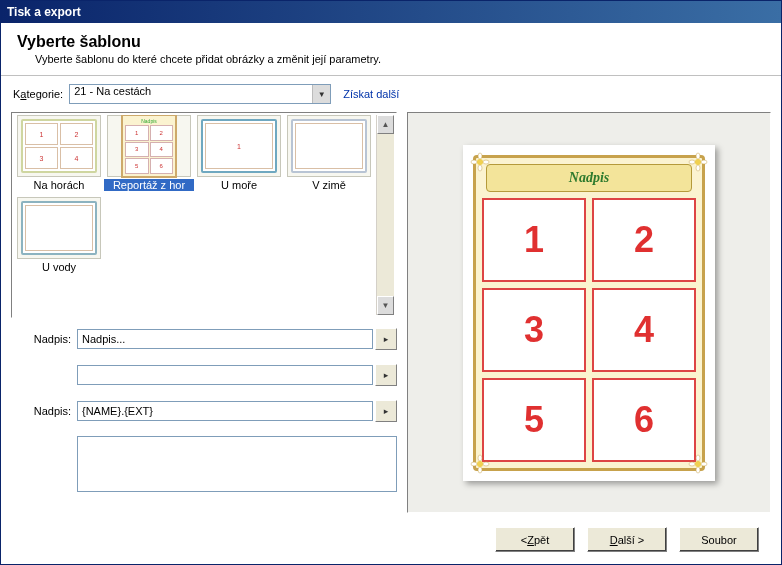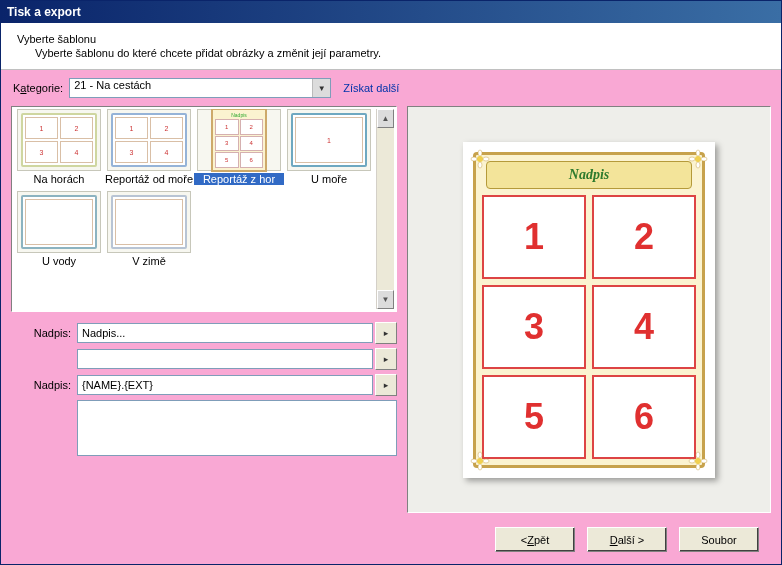--- a/index.html
+++ b/index.html
@@ -1,19 +1,19 @@
 <!DOCTYPE html>
 <html><head>
 <meta charset="utf-8">
 <style>
 html,body{margin:0;padding:0;font-family:Tahoma,Arial,sans-serif;font-size:11px;background:#ece9d8;color:#000}
-.window{width:782px;height:565px;box-sizing:border-box;display:flex;flex-direction:column;background:#f9a8d4;border:1px solid #0a246a}
+.window{width:782px;height:565px;box-sizing:border-box;display:flex;flex-direction:column;background:#ffffff;border:1px solid #0a246a}
 .titlebar{background:linear-gradient(to right,#0a246a,#3a6ea5);color:#fff;font-weight:bold;padding:4px 6px;font-size:12px}
 .header{background:#fff;padding:10px 16px;border-bottom:1px solid #c0c0c0}
-.header-title{font-weight:normal;font-size:11px}
+.header-title{font-weight:bold;font-size:16px}
 .header-sub{margin:2px 0 0 18px}
 .body{flex:1;display:flex;flex-direction:column;padding:4px 10px 0 10px;box-sizing:border-box}
 .kat-row{display:flex;align-items:center;gap:6px;margin:4px 0 8px 2px}
 .kat-label{text-decoration:none}
 .kat-label .u{text-decoration:underline}
 .kat-select{flex:0 0 262px;display:flex;justify-content:space-between;background:#fff;border:1px solid #7f9db9;height:20px;padding:0 0 0 4px;box-sizing:border-box}
 .kat-select .arrow{width:17px;height:18px;background:#dcdcdc;border-left:1px solid #bbb;display:flex;align-items:center;justify-content:center;font-size:8px;color:#333}
 .kat-link{color:#0033aa;margin-left:6px;cursor:pointer}
 .main-row{flex:1;display:flex;gap:10px;min-height:0}
 .left-col{flex:0 0 386px;display:flex;flex-direction:column;min-height:0}
@@ -27,21 +27,21 @@
 .mini-frame span{border:1px solid #d9bfa6;font-size:7px;color:#c33;display:flex;align-items:center;justify-content:center}
 .mini-frame.blue{border-color:#95b3d7}
 .mini-frame.sea{border-color:#6fa8c0}
 .mini-frame.water{border-color:#8cb3c0}
 .mini-frame.winter{border-color:#b8c4d4}
 .mini-port{width:48px;height:56px;border:2px solid #cda96a;background:#fbf3d0;display:grid;grid-template-columns:1fr 1fr;grid-template-rows:auto 1fr 1fr 1fr;gap:1px;padding:2px}
 .mini-port .t{grid-column:1/3;font-size:5px;text-align:center;color:#3a3}
 .mini-port span{border:1px solid #d5b0b0;font-size:6px;color:#c33;display:flex;align-items:center;justify-content:center;background:#fff}
 .vsb{width:17px;background:#ece9d8;border-left:1px solid #d4d0c8;display:flex;flex-direction:column;justify-content:space-between}
 .vsb .btn{height:17px;background:#dcdcdc;border:1px solid #fff;border-right-color:#808080;border-bottom-color:#808080;font-size:8px;color:#555;display:flex;align-items:center;justify-content:center}
-.form-rows{margin-top:10px;display:flex;flex-direction:column;gap:4px}
+.form-rows{margin-top:10px;display:flex;flex-direction:column;gap:14px}
 .frow{display:flex;align-items:center}
 .flabel{width:60px;text-align:right;padding-right:6px}
 .finput{flex:1;height:20px;background:#fff;border:1px solid #7f9db9;display:flex;align-items:center;padding:0 4px;box-sizing:border-box}
 .fbtn{width:20px;height:20px;background:#ece9d8;border:1px solid #fff;border-right-color:#808080;border-bottom-color:#808080;margin-left:2px;display:flex;align-items:center;justify-content:center;font-size:9px;color:#333}
 .ftextarea{margin-left:66px;height:56px;background:#fff;border:1px solid #7f9db9;box-sizing:border-box}
 .right-col{flex:1;border:1px solid #808080;border-right-color:#fff;border-bottom-color:#fff;background:#eeeeea;display:flex;align-items:center;justify-content:center;box-sizing:border-box;padding:10px}
 .preview{width:252px;height:336px;background:#fff;box-shadow:3px 3px 6px rgba(0,0,0,.35);box-sizing:border-box;padding:10px;display:flex;flex-direction:column}
 .preview-border{flex:1;border:3px solid #c7a24c;background:#fbf3d0;border-radius:4px;padding:6px;display:flex;flex-direction:column;position:relative}
 .corner{position:absolute;width:20px;height:20px}
 .corner svg{width:100%;height:100%}
@@ -84,31 +84,20 @@
               <div class="thumb-img">
                   <div class="mini-frame">
                     <span>1</span>
                     <span>2</span>
                     <span>3</span>
                     <span>4</span>
                   </div>
                 </div>
               <div class="thumb-label">Na horách</div>
             </div>
-            <div class="thumb">
-              <div class="thumb-img">
-                  <div class="mini-frame blue">
-                    <span>1</span>
-                    <span>2</span>
-                    <span>3</span>
-                    <span>4</span>
-                  </div>
-                </div>
-              <div class="thumb-label">Reportáž od moře</div>
-            </div>
             <div class="thumb selected">
               <div class="thumb-img">
                   <div class="mini-port">
                     <div class="t">Nadpis</div>
                     <span>1</span>
                     <span>2</span>
                     <span>3</span>
                     <span>4</span>
                     <span>5</span>
                     <span>6</span>
@@ -119,33 +108,33 @@
             <div class="thumb">
               <div class="thumb-img">
                   <div class="mini-frame sea" style="grid-template-columns:1fr;grid-template-rows:1fr">
                     <span>1</span>
                   </div>
                 </div>
               <div class="thumb-label">U moře</div>
             </div>
             <div class="thumb">
               <div class="thumb-img">
+                  <div class="mini-frame winter" style="grid-template-columns:1fr;grid-template-rows:1fr">
+                    <span></span>
+                  </div>
+                </div>
+              <div class="thumb-label">V zimě</div>
+            </div>
+            <div class="thumb">
+              <div class="thumb-img">
                   <div class="mini-frame water" style="grid-template-columns:1fr;grid-template-rows:1fr">
                     <span></span>
                   </div>
                 </div>
               <div class="thumb-label">U vody</div>
-            </div>
-            <div class="thumb">
-              <div class="thumb-img">
-                  <div class="mini-frame winter" style="grid-template-columns:1fr;grid-template-rows:1fr">
-                    <span></span>
-                  </div>
-                </div>
-              <div class="thumb-label">V zimě</div>
             </div>
           </div>
           <div class="vsb">
             <div class="btn">▲</div>
             <div class="btn">▼</div>
           </div>
         </div>
 
         <div class="form-rows">
           <div class="frow">

